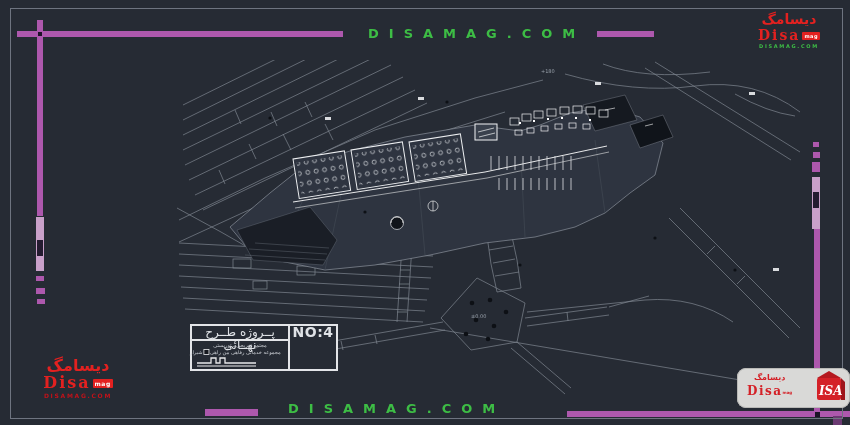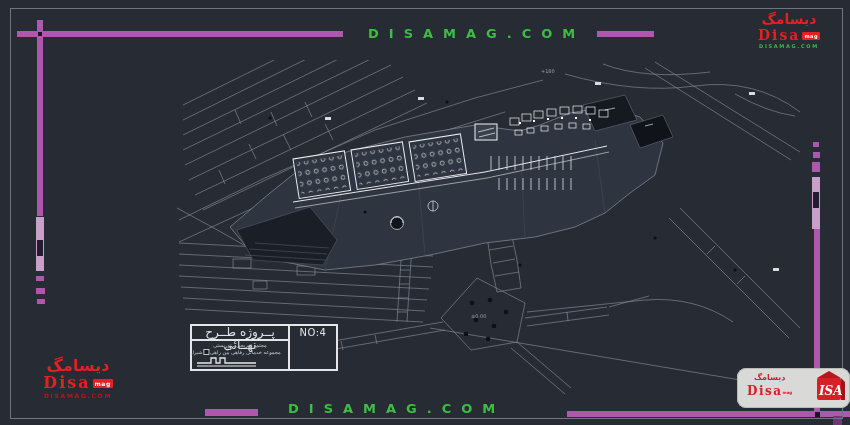--- a/index.html
+++ b/index.html
@@ -34,21 +34,21 @@
   .card .latin2{font:bold 12px "DejaVu Serif",serif;color:#d42127;letter-spacing:1.5px;}
   .badge2{display:inline-block;color:#d42127;font:bold 4px "DejaVu Sans",sans-serif;vertical-align:1px;}
   
   .tblock{position:absolute;left:190px;top:324px;width:148px;height:47px;background:#262b34;
           border:2px solid #e3e5e8;z-index:4;box-sizing:border-box;color:#dfe2e6;}
   .tblock .vdiv{position:absolute;left:96px;top:0;bottom:0;width:2px;background:#e3e5e8;}
   .tblock .hdiv{position:absolute;left:0;top:13px;width:96px;height:2px;background:#e3e5e8;}
   .tblock .cell-title{position:absolute;left:0;top:0;width:96px;height:13px;line-height:13px;
           text-align:center;font-size:12px;direction:rtl;}
   .tblock .cell-no{position:absolute;left:98px;top:0;right:0;height:13px;line-height:13px;
-          text-align:center;font-weight:normal;font-size:10px;letter-spacing:.5px;}
+          text-align:center;font-weight:bold;font-size:14px;letter-spacing:.5px;}
   .notes{position:absolute;left:0;top:16px;width:96px;direction:rtl;color:#c9cdd3;}
   .notes .n{font-size:6px;transform:scale(.85);transform-origin:center top;text-align:center;line-height:7px;white-space:nowrap;}
   .sq{display:inline-block;width:5px;height:5px;background:#14171d;border:1px solid #e3e5e8;vertical-align:-1px;margin:0 1px;}
   .scalebar{position:absolute;left:4px;bottom:2px;}
   
   .drawing{position:absolute;left:175px;top:60px;z-index:1;}
 </style>
 </head>
 <body>
 

